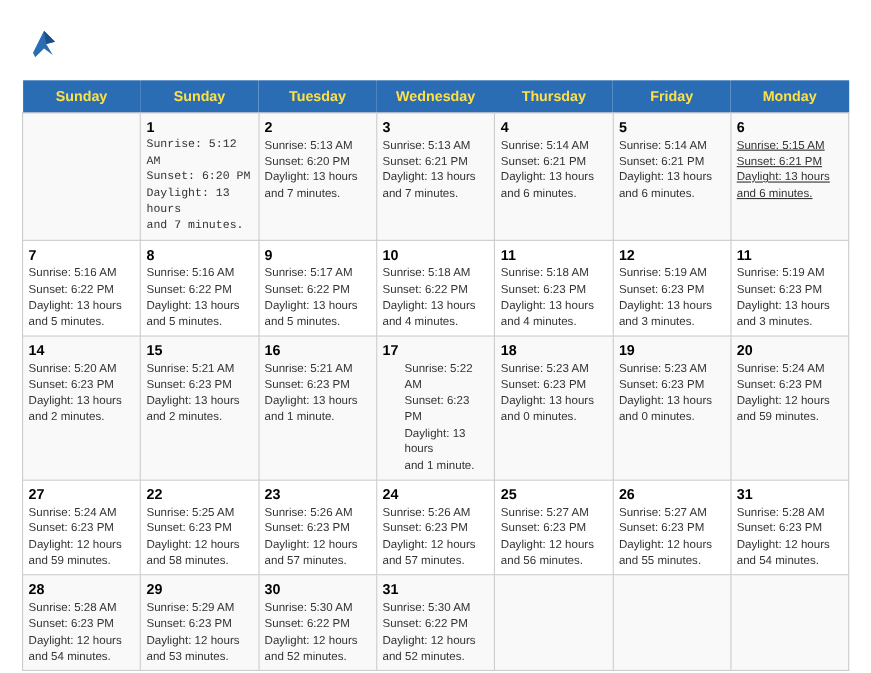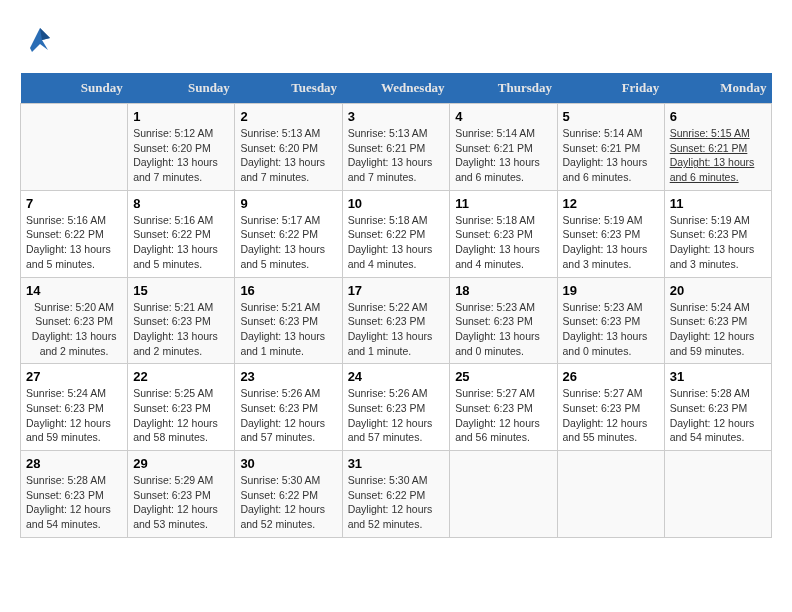--- a/index.html
+++ b/index.html
@@ -29,26 +29,25 @@
       color: #555;
       margin-top: 2px;
     }
     table {
       width: 100%;
       border-collapse: collapse;
       font-size: 11px;
     }
     thead tr th {
       background-color: #2a6db5;
-      color: #e5e5e5;
+      color: #fde047;
       padding: 7px 5px;
-      text-align: right;
+      text-align: center;
       font-size: 13px;
       font-weight: bold;
-      font-family: Liberation Serif, serif;
     }
     tbody tr td {
       border: 1px solid #ccc;
       padding: 5px 5px;
       vertical-align: top;
       min-height: 70px;
       width: 108px;
     }
     tbody tr td .day-num {
       font-weight: bold;
@@ -125,21 +124,21 @@
         <th>Thursday</th>
         <th>Friday</th>
         <th>Monday</th>
       </tr>
   </thead>
   <tbody id="calendar-body">
   <tr>
         <td></td>
         <td>
           <span class="day-num">1</span>
-          <div class="day-info" style="white-space: pre-line;">Sunrise: 5:12 AM
+          <div class="day-info" style="white-space: pre-line; font-family: Liberation Mono, monospace;">Sunrise: 5:12 AM
 Sunset: 6:20 PM
 Daylight: 13 hours
 and 7 minutes.</div>
         </td>
         <td>
           <span class="day-num">2</span>
           <div class="day-info" style="white-space: pre-line;">Sunrise: 5:13 AM
 Sunset: 6:20 PM
 Daylight: 13 hours
 and 7 minutes.</div>
@@ -220,42 +219,42 @@
           <span class="day-num">11</span>
           <div class="day-info" style="white-space: pre-line;">Sunrise: 5:19 AM
 Sunset: 6:23 PM
 Daylight: 13 hours
 and 3 minutes.</div>
         </td>
       </tr>
       <tr>
         <td>
           <span class="day-num">14</span>
-          <div class="day-info" style="white-space: pre-line; text-align: center;">Sunrise: 5:20 AM
+          <div class="day-info" style="white-space: pre-line;">Sunrise: 5:20 AM
 Sunset: 6:23 PM
 Daylight: 13 hours
 and 2 minutes.</div>
         </td>
         <td>
           <span class="day-num">15</span>
           <div class="day-info" style="white-space: pre-line;">Sunrise: 5:21 AM
 Sunset: 6:23 PM
 Daylight: 13 hours
 and 2 minutes.</div>
         </td>
         <td>
           <span class="day-num">16</span>
           <div class="day-info" style="white-space: pre-line;">Sunrise: 5:21 AM
 Sunset: 6:23 PM
 Daylight: 13 hours
 and 1 minute.</div>
         </td>
         <td>
           <span class="day-num">17</span>
-          <div class="day-info" style="white-space: pre-line;">Sunrise: 5:22 AM
+          <div class="day-info" style="white-space: pre-line; margin-left: 20px;">Sunrise: 5:22 AM
 Sunset: 6:23 PM
 Daylight: 13 hours
 and 1 minute.</div>
         </td>
         <td>
           <span class="day-num">18</span>
           <div class="day-info" style="white-space: pre-line;">Sunrise: 5:23 AM
 Sunset: 6:23 PM
 Daylight: 13 hours
 and 0 minutes.</div>

